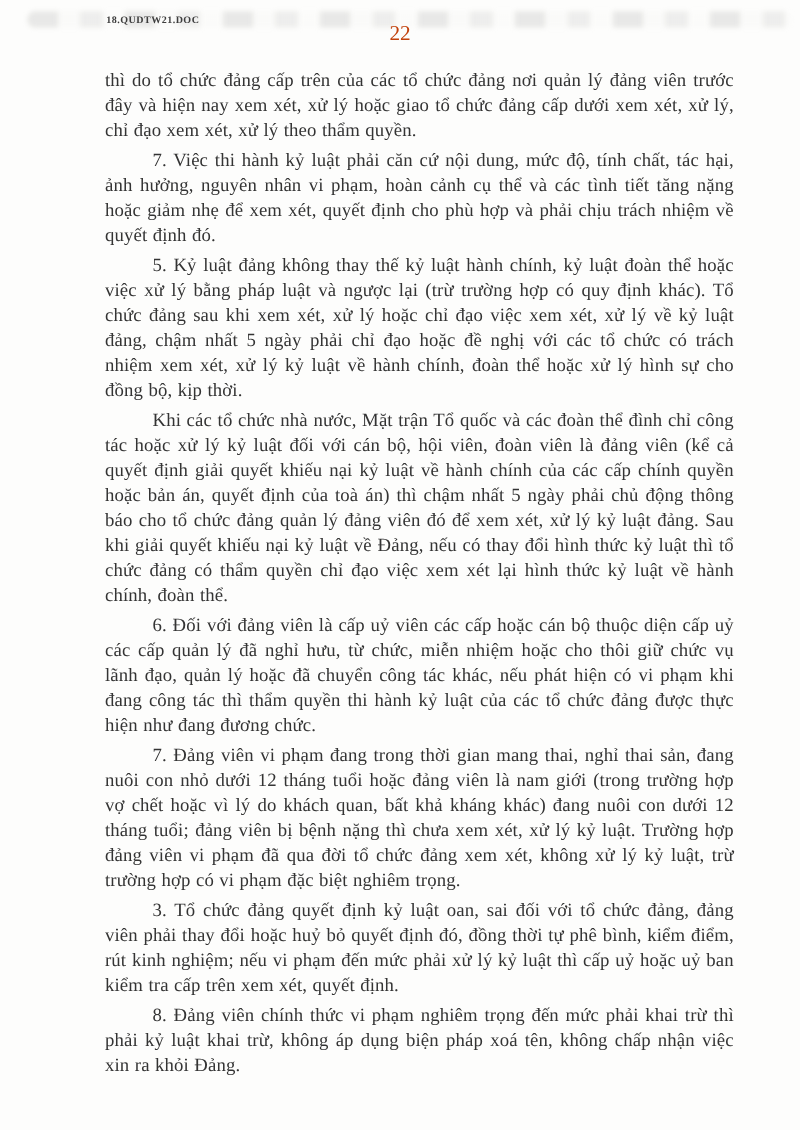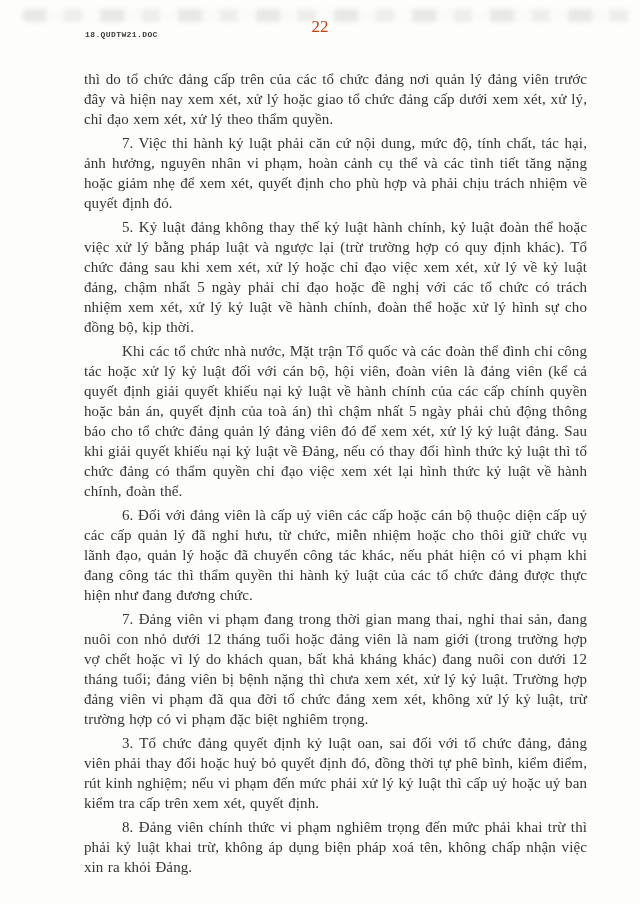--- a/index.html
+++ b/index.html
@@ -29,40 +29,40 @@
       rgba(225,225,222,0.10) 24px 42px,
       rgba(200,200,197,0.28) 42px 60px,
       rgba(235,235,232,0.08) 60px 78px
     );
     filter: blur(2px);
     border-radius: 6px;
     pointer-events: none;
   }
   .doc-ref {
     position: absolute;
-    top: 30px;
+    top: 11px;
     left: 85px;
-    font-family: Liberation Mono, monospace;
+    font-family: Liberation Serif, serif;
     font-size: 8px;
     font-weight: 600;
     letter-spacing: 0.4px;
     color: #3d3d3d;
   }
   .page-num {
     position: absolute;
     top: 17px;
     left: 0;
     width: 640px;
     text-align: center;
     font-size: 17px;
     color: #c2410c;
   }
   .content {
     position: absolute;
-    top: 69px;
+    top: 55px;
     left: 84px;
     width: 503px;
     text-align: justify;
     font-size: 15px;
     line-height: 20px;
     letter-spacing: 0.1px;
     word-spacing: 0.5px;
   }
   .content p {
     margin: 0 0 4px 0;

